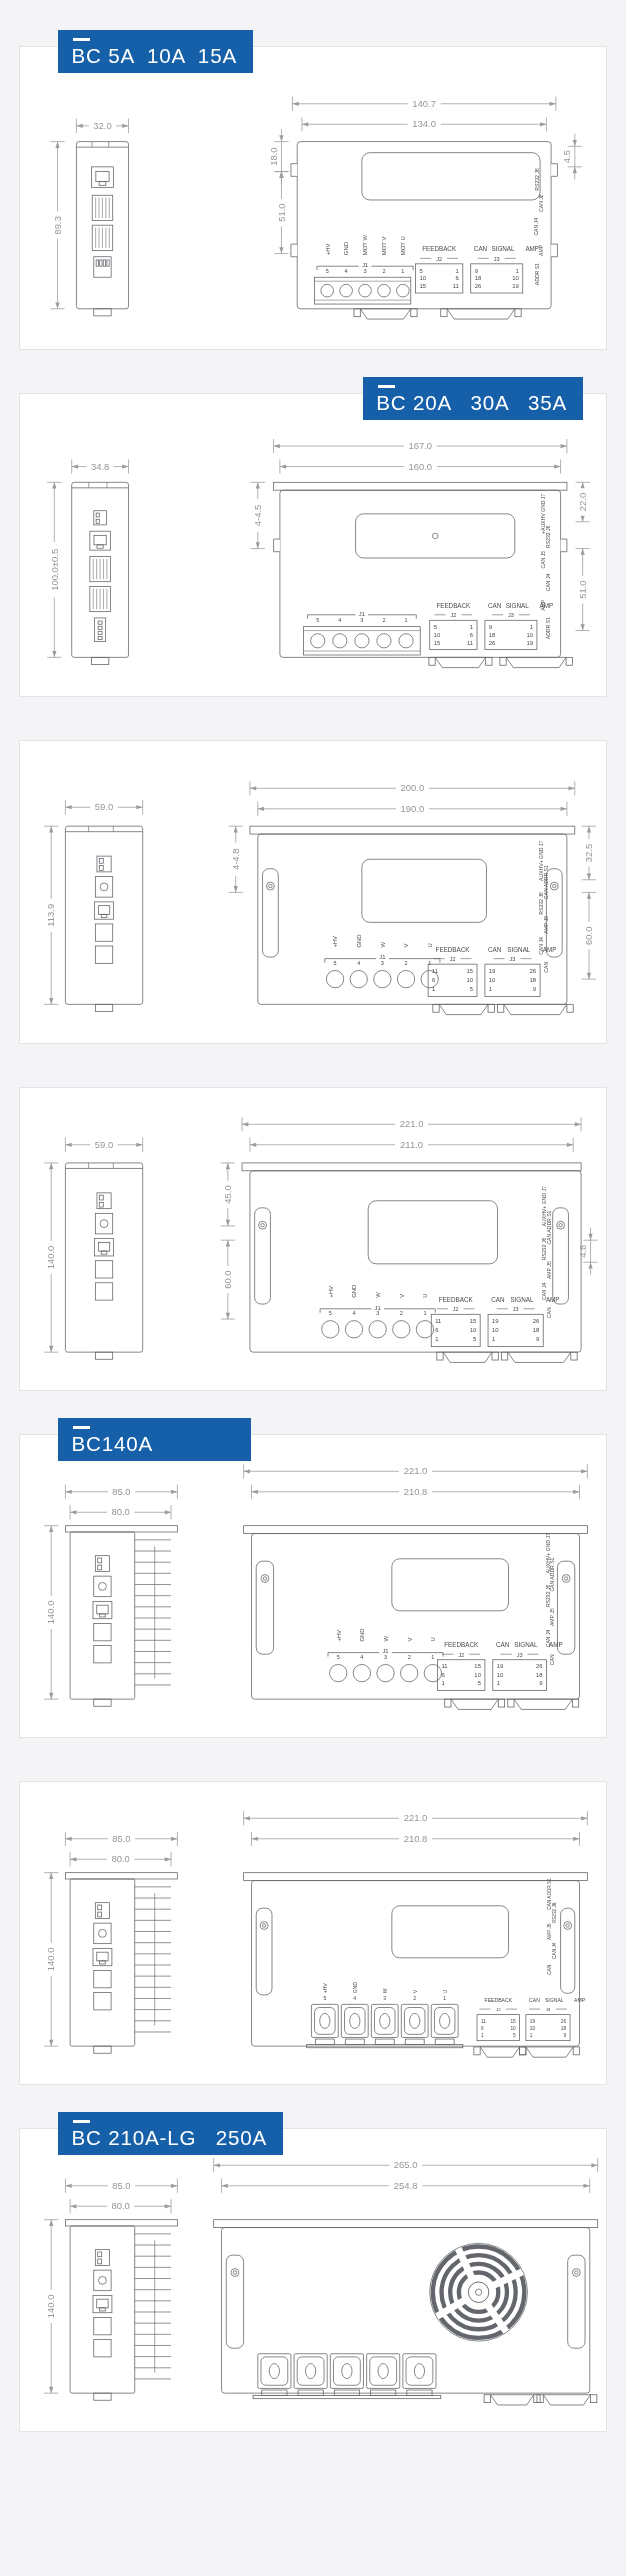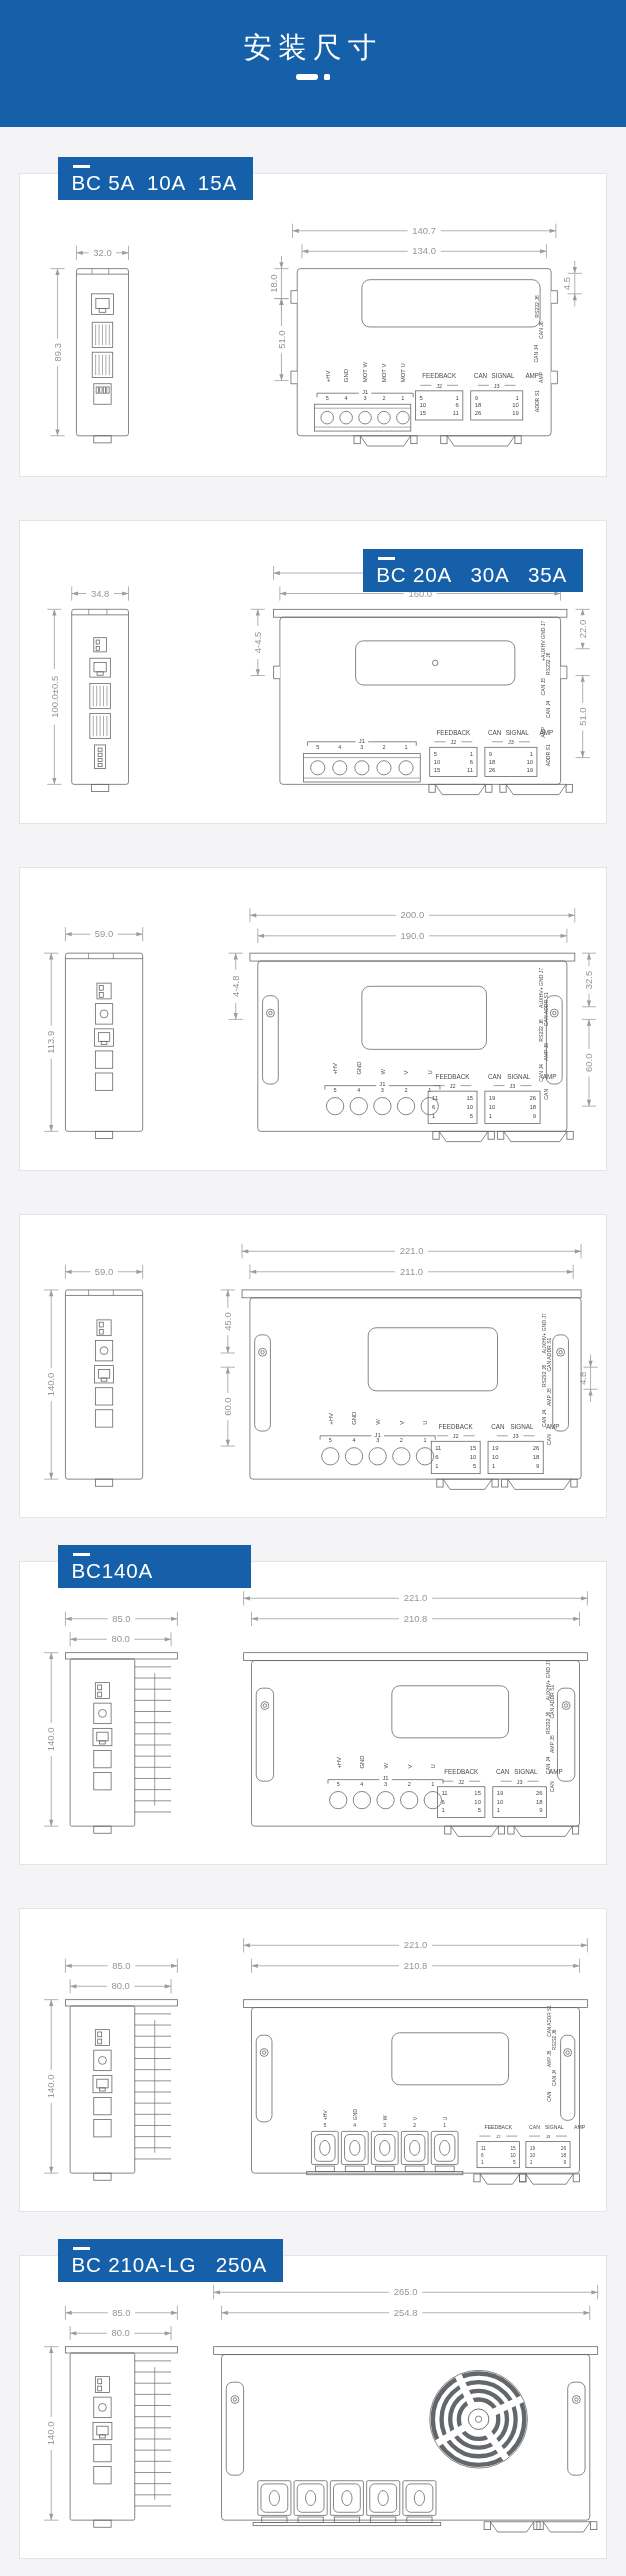--- a/index.html
+++ b/index.html
@@ -7,37 +7,30 @@
   .banner{height:127px;background:#1660a9;display:flex;flex-direction:column;align-items:center;}
   .banner h1{margin:33px 0 0;color:#fff;font-size:28.5px;font-weight:400;letter-spacing:6.3px;line-height:1;}
   .underline{margin-top:12.7px;display:flex;align-items:center;gap:5.6px;}
   .underline .dash{width:22px;height:5.6px;background:#fff;border-radius:2.4px;}
   .underline .dot{width:5.6px;height:5.6px;background:#fff;border-radius:1.6px;}
   main{padding:46px 19px 20.6px;}
   .card{position:relative;width:588px;height:304px;background:#fff;border:0.8px solid #e3e4e6;box-sizing:border-box;margin:0 0 43px;}
   .card:last-child{margin-bottom:0;text-align:right;}
   .tag{position:absolute;top:-16.7px;height:43px;min-width:193px;background:#1660a9;color:#fff;padding:5.6px 16px 0 13.5px;box-sizing:border-box;z-index:2;}
   .tag-left{left:38px;}
-  .tag-right{right:23px;margin-top:45px;}
+  .tag-right{right:23px;}
   .tag .tag-dash{display:block;width:17.4px;height:3.2px;background:#fff;margin:2.4px 0 2.4px 1.6px;}
   .tag .tag-label{font-size:20.6px;letter-spacing:0.8px;white-space:pre;line-height:1.2;}
   svg.drawing{position:absolute;left:0;top:0;width:100%;height:100%;z-index:1;}
   text{font-family:"Liberation Sans",sans-serif;}
 </style>
 </head>
 <body>
 
 <div class="page">
-  <header class="banner">
-    <h1>安装尺寸</h1>
-    <div class="underline">
-      <span class="dash"></span>
-      <span class="dot"></span>
-    </div>
-  </header>
   <main>
     <section class="card">
       <div class="tag tag-left"><span class="tag-dash"></span><span class="tag-label">BC 5A  10A  15A</span></div>
       <svg class="drawing" viewBox="0 0 740 383">
           <rect x="70" y="120" width="66" height="212" rx="3" fill="none" stroke="#63666a" stroke-width="1"></rect>
           <line x1="70" y1="127" x2="136" y2="127" stroke="#63666a" stroke-width="1"></line>
           <line x1="89.8" y1="120" x2="89.8" y2="127" stroke="#63666a" stroke-width="0.8"></line>
           <line x1="110.92" y1="120" x2="110.92" y2="127" stroke="#63666a" stroke-width="0.8"></line>
           <rect x="92" y="332" width="22" height="9" rx="0" fill="none" stroke="#63666a" stroke-width="1"></rect>
           <rect x="89" y="152" width="28" height="26" rx="0" fill="none" stroke="#63666a" stroke-width="1"></rect>

